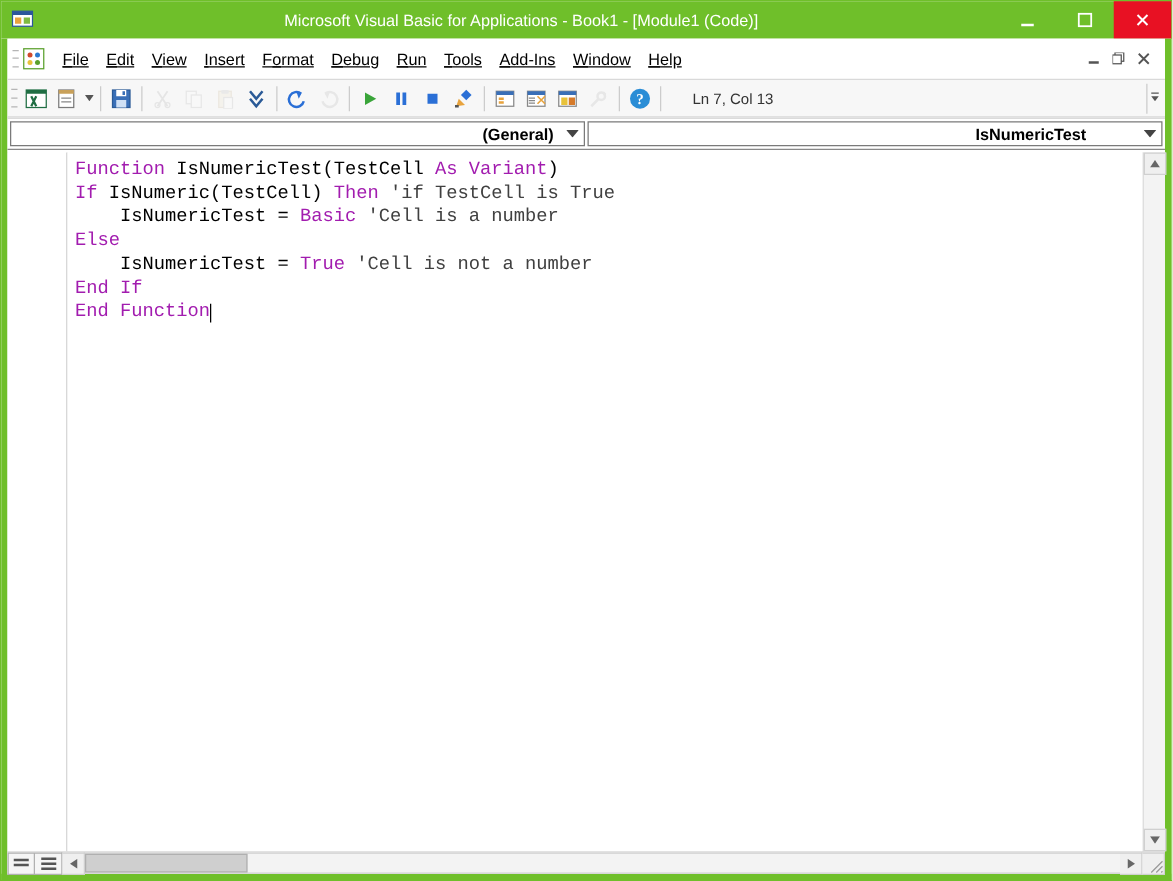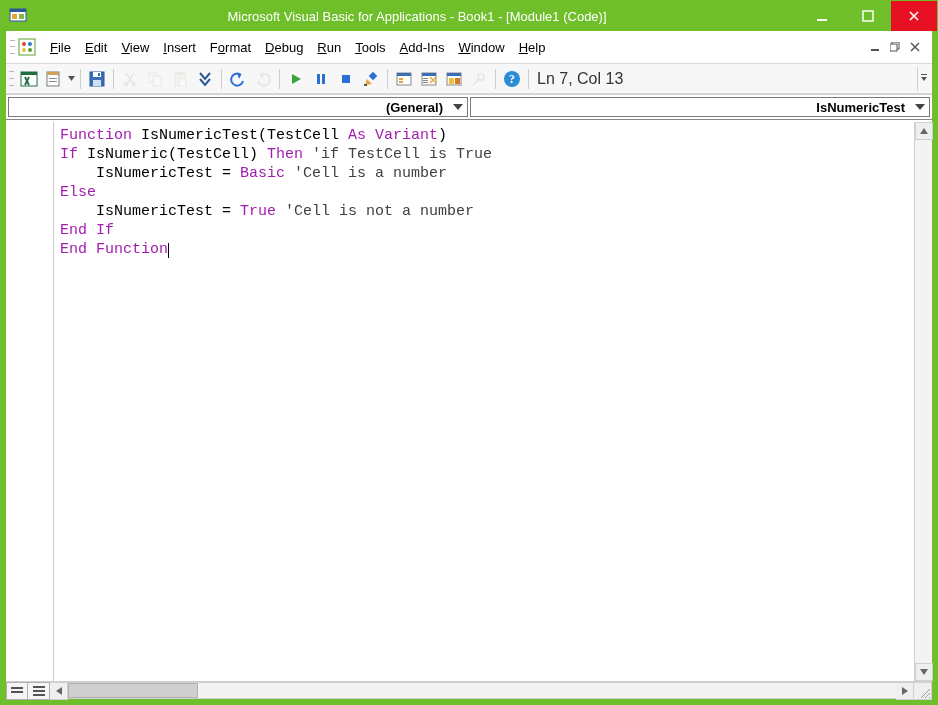--- a/index.html
+++ b/index.html
@@ -62,20 +62,21 @@
   
   .menubar {
     display:flex;
     align-items:center;
     height: 16px;
     padding: 16px 4px;
     border-bottom:1px solid #d9d9d9;
     background:#fff;
     font-size:13px;
     color:#000;
+    text-decoration:underline;
   }
   .menubar .vbaicon { width:20px;height:20px;margin-right:6px;display:flex;align-items:center;justify-content:center; }
   .menubar .mitem { padding:2px 7px; cursor:default; }
   .menubar .mitem .ul { text-decoration:underline; }
   .menubar .spacer { flex:1; }
   .mdi-btns { display:flex; gap:2px; padding-right:4px;}
   .mdi-btn { width:18px;height:18px;display:flex;align-items:center;justify-content:center;border:1px solid transparent;color:#555;}
 
   
   .toolbar {
@@ -90,21 +91,21 @@
   .tbtn {
     width:24px;height:24px;
     display:flex;align-items:center;justify-content:center;
     border:1px solid transparent;
     border-radius:2px;
   }
   .tbtn.disabled svg,.tbtn.disabled{opacity:.35;}
   .tsep{width:1px;height:20px;background:#ccc;margin:0 3px;}
   .tdrop{width:9px;display:flex;align-items:center;justify-content:center;}
   .tdrop svg{display:block;}
-  .status-ln{ margin-left:4px; font-size:16px; color:#333; white-space:nowrap;}
+  .status-ln{ margin-left:21px; font-size:12px; color:#333; white-space:nowrap;}
   .toolbar .endcap{margin-left:auto;width:12px;height:24px;border-left:1px solid #ccc;display:flex;align-items:center;justify-content:center;}
   .grip{width:5px;height:20px;display:flex;flex-direction:column;justify-content:space-around;margin-right:2px;}
   .grip span{height:1px;background:#b5b5b5;}
 
   
   .ddrow{
     display:flex;
     height:26px;
     border-top:1px solid #d0d0d0;
     border-bottom:1px solid #888;
@@ -115,21 +116,21 @@
     flex:1;
     display:flex;
     align-items:center;
     border:1px solid #7a7a7a;
     margin:2px;
     background:#fff;
     font-weight:bold;
     font-size:13px;
   }
   .ddrow .dd:first-child{margin-right:1px;}
-  .ddrow .dd:last-child{margin-left:1px;}
+  .ddrow .dd:last-child{margin-left:1px;gap:36px;}
   .ddrow .dd .txt{flex:1;padding:0 6px;}
   .ddrow .dd .ar{width:18px;height:100%;display:flex;align-items:center;justify-content:center;border-left:0px solid #ccc;}
 
   
   .codewrap{
     flex:1;
     display:flex;
     min-height:0;
     position:relative;
     border-top:2px solid #fff;

